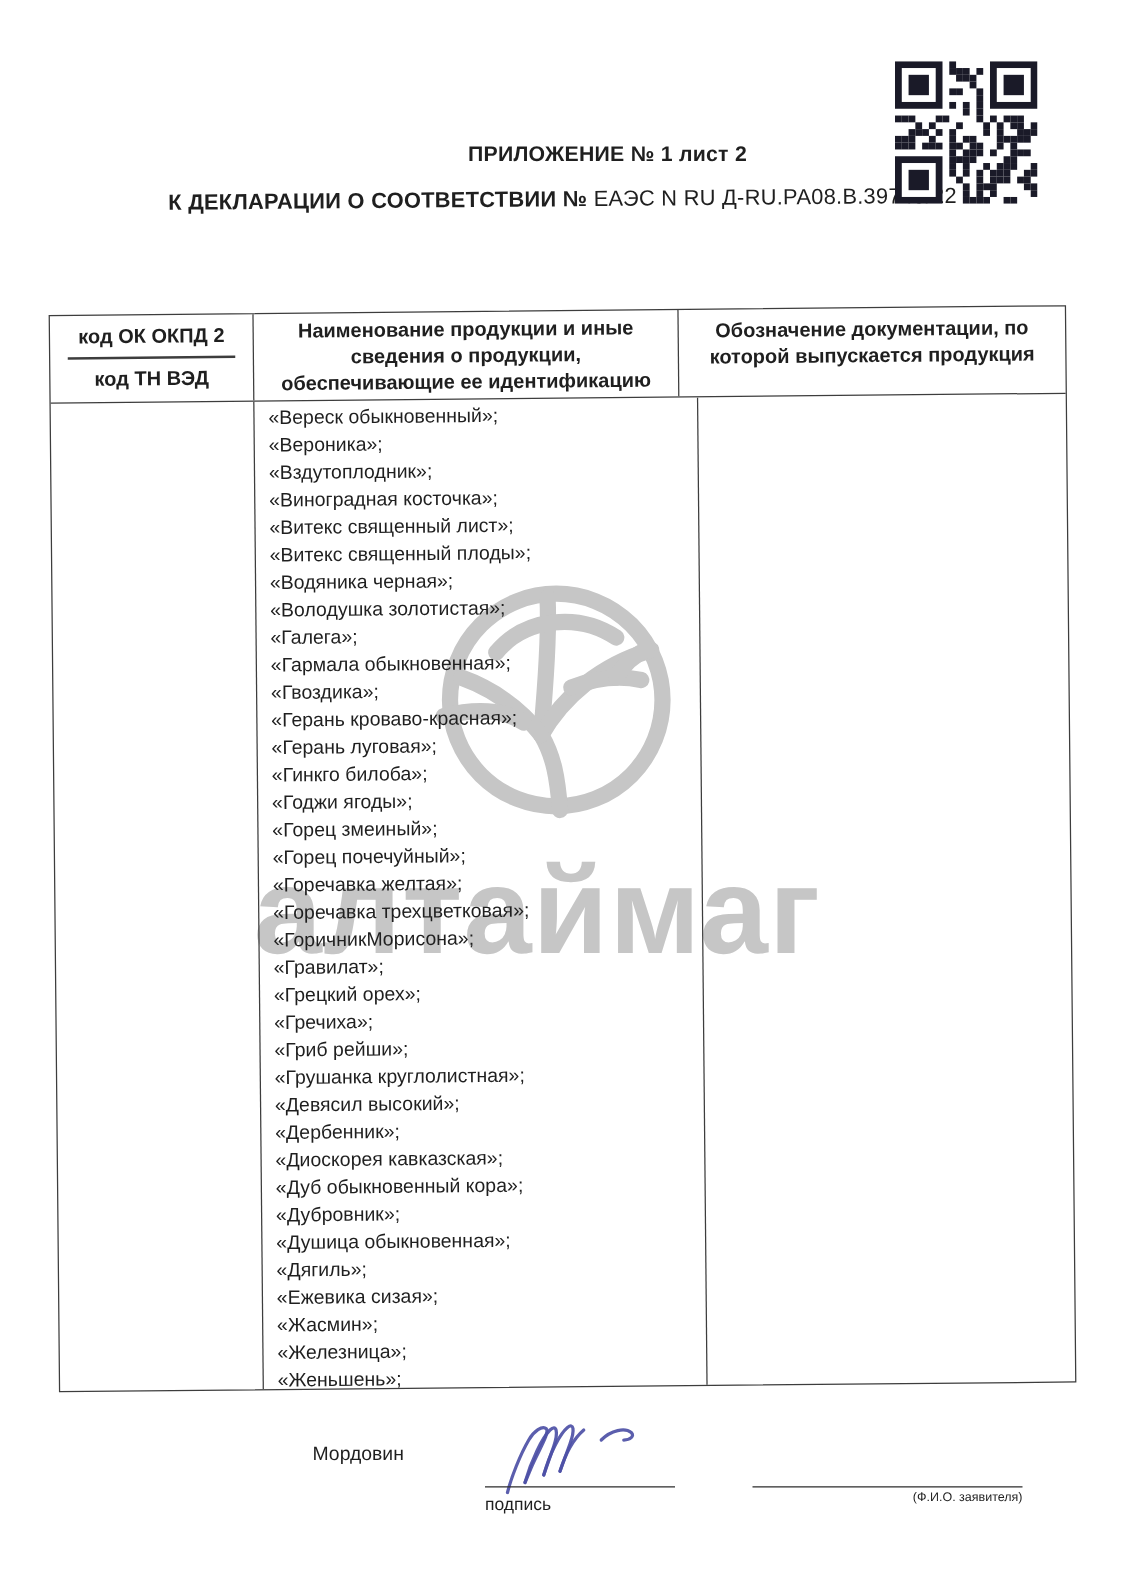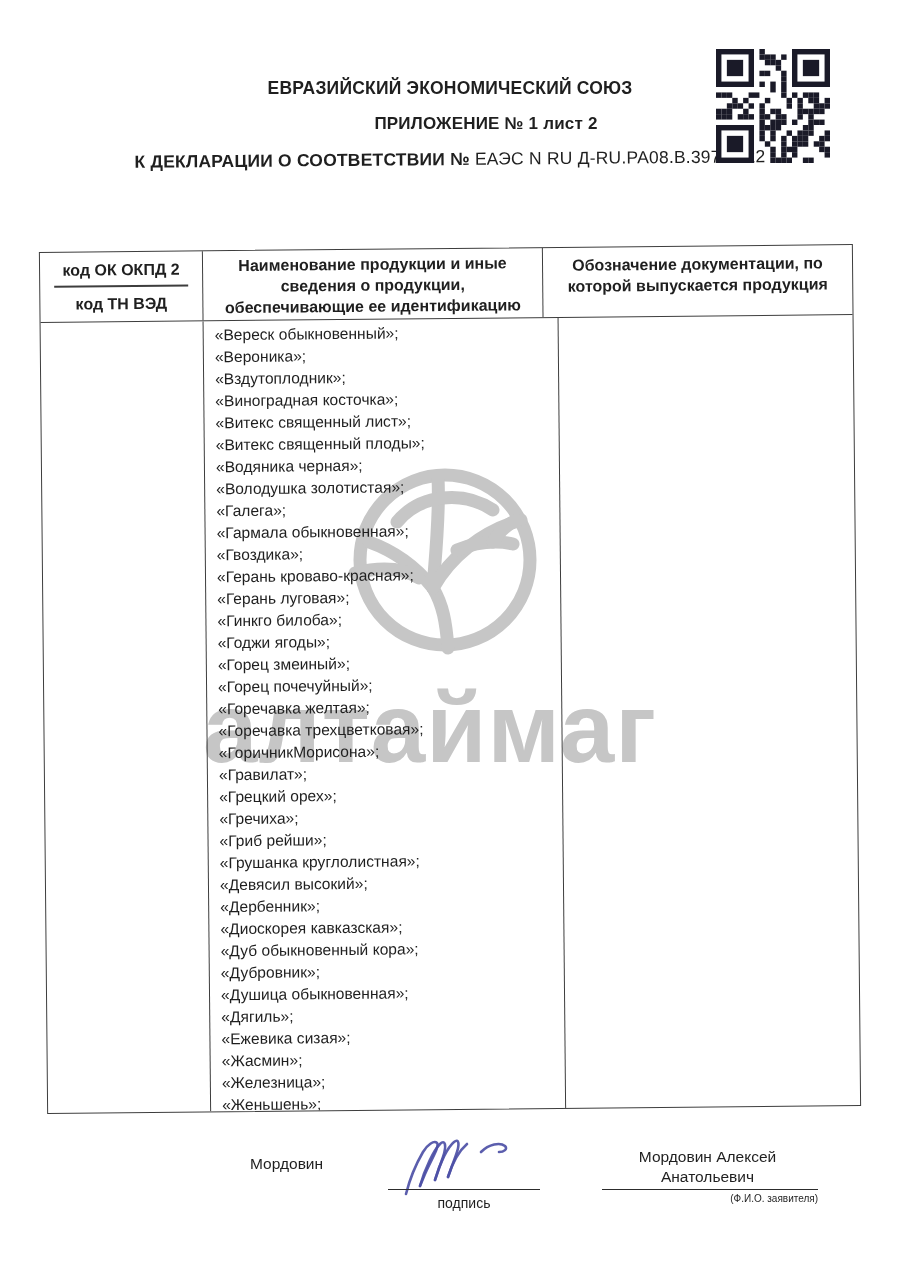--- a/index.html
+++ b/index.html
@@ -44,21 +44,21 @@
   .frac-line{border-top:2px solid var(--table-border,#2e2e2e);margin:5px 14px 6px 14px;}
   .t-body .c2{padding:3px 4px 0 11px;font-size:15.6px;line-height:22px;text-align:left;}
   .product-item{white-space:nowrap;}
   
   .applicant{position:absolute;left:250px;top:1155px;font-size:15.5px;}
   .sig-svg{position:absolute;left:378px;top:1130px;width:150px;height:68px;}
   .sig-svg path{stroke:var(--signature-ink,#4d50a6);fill:none;stroke-width:2.6;
     stroke-linecap:round;stroke-linejoin:round;opacity:.92;}
   .sig-line{position:absolute;left:388px;top:1189px;width:152px;
     border-top:1.5px solid #2c2c2c;}
-  .sig-caption{position:absolute;left:388px;top:1195px;width:152px;text-align:center;
+  .sig-caption{position:absolute;left:388px;top:1195px;width:152px;text-align:left;
     font-size:14px;}
   .name-block{position:absolute;left:600px;top:1147px;width:215px;text-align:center;
     font-size:15.5px;line-height:20px;}
   .name-line{position:absolute;left:602px;top:1189px;width:216px;
     border-top:1.5px solid #2c2c2c;}
   .name-caption{position:absolute;left:602px;top:1193px;width:216px;text-align:right;
     font-size:10px;}
 </style>
 </head>
 <body>
@@ -75,21 +75,20 @@
       <path d="M 10,113 C 38,106 58,108 74,118"></path>
       <path d="M 112,90 C 132,82 150,80 168,84"></path>
       <path d="M 148,82 C 154,72 162,64 172,60"></path>
       <path d="M 52,62 C 75,34 118,30 148,50"></path>
     </svg>
     <div class="wm-title">алтаймаг</div>
   </div>
 
   <div class="content">
 
-    <div class="hdr-line hdr-1">ЕВРАЗИЙСКИЙ ЭКОНОМИЧЕСКИЙ СОЮЗ</div>
     <div class="hdr-line hdr-2">ПРИЛОЖЕНИЕ № 1 лист 2</div>
     <div class="hdr-line hdr-3">
       <span>К ДЕКЛАРАЦИИ О СООТВЕТСТВИИ №</span>
       <span class="val">ЕАЭС N RU Д-RU.РА08.В.39743/22</span>
     </div>
 
     <svg class="qr" id="qr-svg" viewBox="0 0 113 113">
         <rect class="d" x="43.05" y="0.00" width="5.38" height="5.38"></rect>
         <rect class="d" x="43.05" y="5.38" width="5.38" height="5.38"></rect>
         <rect class="d" x="48.43" y="5.38" width="5.38" height="5.38"></rect>
@@ -289,21 +288,17 @@
     <svg class="sig-svg" viewBox="0 0 150 68">
       <path d="M 28,64 C 31,52 38,34 45,22 C 49,15 56,10 59,13 C 62,16 53,30 47,44 L 42,56"></path>
       <path d="M 42,56 C 47,38 56,20 62,14 C 67,9 69,15 65,27 L 57,50"></path>
       <path d="M 57,50 C 62,32 70,17 76,12 C 81,8 82,14 78,25 L 70,47"></path>
       <path d="M 70,47 C 75,31 82,20 89,14"></path>
       <path d="M 103,22 C 111,14 122,12 127,16 C 130,19 126,22 121,22"></path>
     </svg>
     <div class="sig-line"></div>
     <div class="sig-caption">подпись</div>
 
-    <div class="name-block">
-      <div>Мордовин Алексей</div>
-      <div>Анатольевич</div>
-    </div>
     <div class="name-line"></div>
     <div class="name-caption">(Ф.И.О. заявителя)</div>
 
   </div>
 </div>
 
 </body></html>

